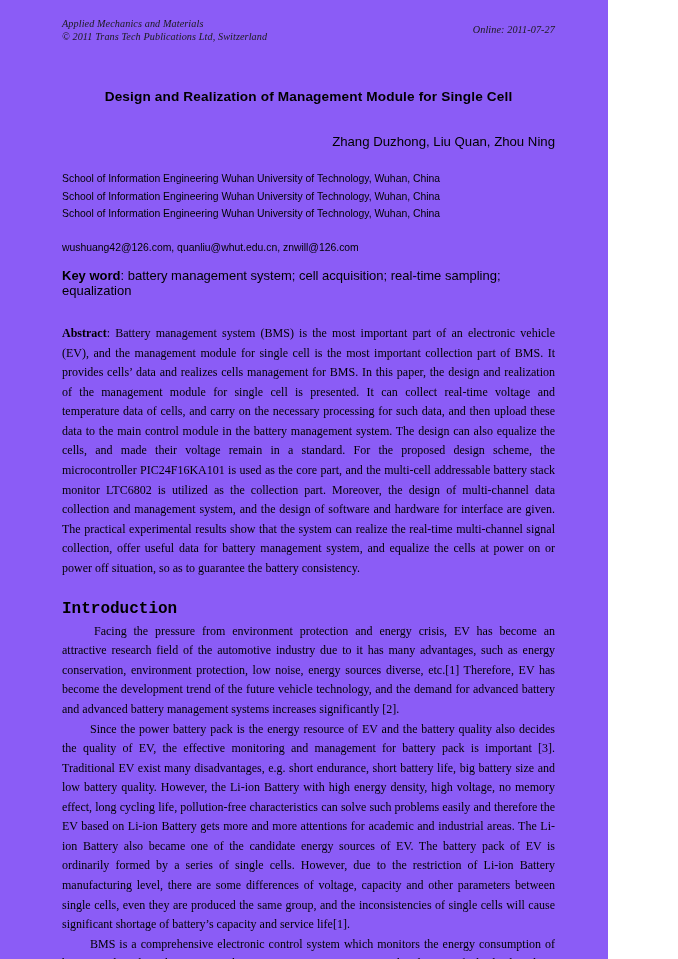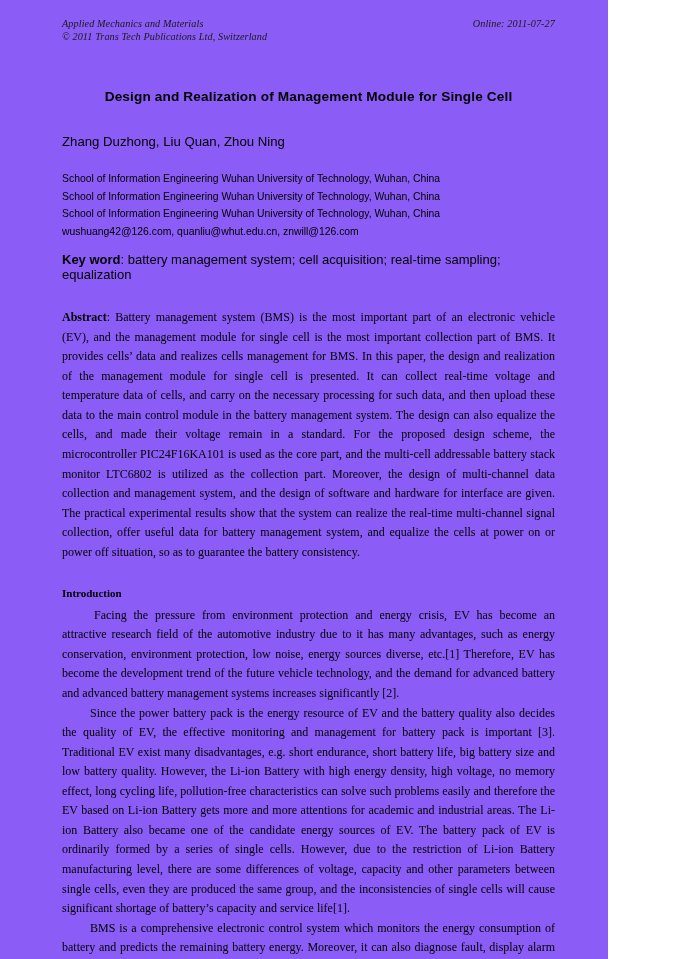--- a/index.html
+++ b/index.html
@@ -32,21 +32,21 @@
     font-family: "Liberation Serif", "DejaVu Serif", serif;
     font-style: italic;
     font-size: 10.2px;
     line-height: 12.6px;
     color: #1a1a1a;
     letter-spacing: .1px;
   }
   .journal-header .hdr-line { white-space: nowrap; }
   .journal-header .online-date {
     position: absolute;
-    top: 0;
+    top: 6px;
     right: 0;
     font-style: italic;
     font-size: 10.2px;
     white-space: nowrap;
   }
 
   
   .paper-title {
     margin: 45px 0 16px 0;
     text-align: center;
@@ -54,40 +54,40 @@
     font-weight: bold;
     font-size: 13.6px;
     letter-spacing: .15px;
     line-height: 17px;
     color: #000;
   }
 
   
   .authors {
     margin: 28px 0 0 0;
-    text-align: left;
+    text-align: right;
     font-family: "Liberation Sans", "DejaVu Sans", sans-serif;
     font-size: 13.2px;
     line-height: 17px;
     color: #000;
   }
 
   
   .affiliations {
     margin: 20px 0 0 0;
     text-align: left;
     font-family: "Liberation Sans", "DejaVu Sans", sans-serif;
     font-size: 10.4px;
     line-height: 17.5px;
     color: #000;
   }
   .affiliations .aff-line { white-space: nowrap; }
   .affiliations .email-line {
     white-space: nowrap;
-    margin-top: 0;
+    margin-top: 16px;
   }
 
   
   .keyword-block {
     margin: 12px 0 0 0;
     font-family: Liberation Sans, sans-serif;
     font-size: 13px;
     line-height: 15px;
     color: #000;
   }
@@ -104,23 +104,23 @@
     font-family: "Liberation Serif", "DejaVu Serif", serif;
     font-size: 12px;
     line-height: 19.55px;
     color: #000;
     hyphens: none;
   }
   p.body-par .lead-bold { font-weight: bold; }
 
   .section-heading {
     margin: 22px 0 0 0;
-    font-family: Liberation Serif, serif;
+    font-family: Liberation Mono, monospace;
     font-weight: bold;
-    font-size: 11px;
+    font-size: 16px;
     line-height: 19.55px;
     color: #000;
   }
 
   .intro-block { margin-top: 2px; }
   .intro-block p.body-par { text-indent: 28px; }
   .intro-block p.body-par.first { text-indent: 32px; }
 </style>
 </head>
 <body>

